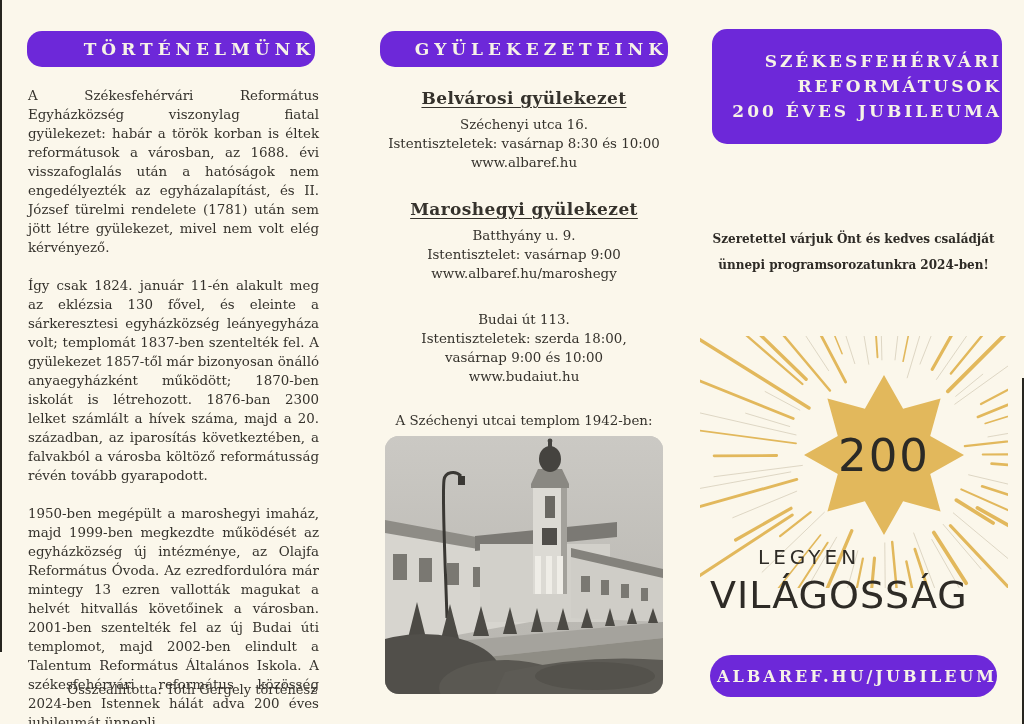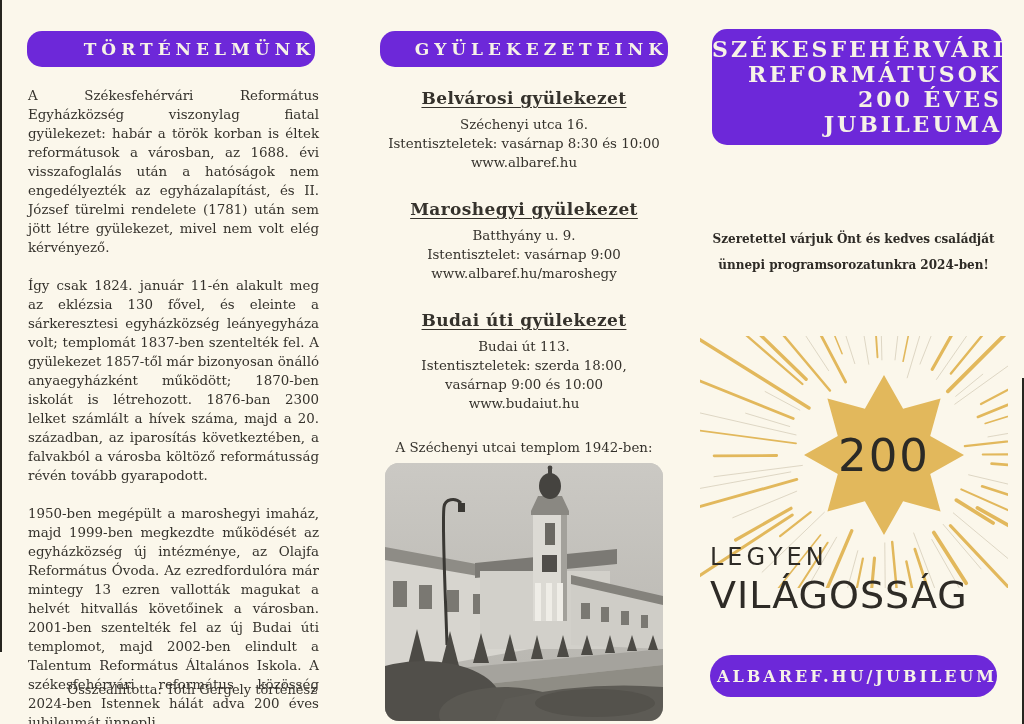--- a/index.html
+++ b/index.html
@@ -38,37 +38,37 @@
   }
   .cong-lines{font-size:13.4px;line-height:19px;margin:0 0 27px 0;}
   .photo-caption{font-size:13.4px;margin:5px 0 8px 0;}
   .photo-frame{
     width:278px;height:258px;margin:0 auto;border-radius:14px;overflow:hidden;
     background:#c6c4bf;
   }
 
   
   .pill-title{
-    position:absolute;left:29px;top:29px;width:290px;padding:8px 0;
-    font-size:22px;letter-spacing:3px;line-height:25px;font-weight:bold;
+    position:absolute;left:29px;top:29px;width:290px;padding:20px 0;
+    font-size:17px;letter-spacing:3px;line-height:25px;font-weight:bold;
   }
   .greeting{
     position:absolute;top:166px;left:0;width:100%;text-align:center;
     font-size:21px;font-weight:bold;color:#2E2B26;
   }
   .invitation{
     position:absolute;top:202px;left:16px;width:309px;text-align:center;
     font-size:12px;font-weight:bold;line-height:26px;color:#2E2B26;margin-top:24px;
   }
   #rays-svg{position:absolute;left:17px;top:336px;}
   .slogan{
     position:absolute;left:27px;top:541px;
     font-family:"DejaVu Sans",sans-serif;color:#2E2B26;
   }
-  .slogan-line1{font-size:24px;letter-spacing:4px;line-height:32px;}
+  .slogan-line1{font-size:20px;letter-spacing:4px;line-height:32px;margin-left:48px;}
   .slogan-line2{font-size:38px;letter-spacing:1px;line-height:44px;}
   .pill-footer{
     position:absolute;left:27px;top:655px;width:287px;height:42px;
     line-height:43px;font-size:16px;letter-spacing:3px;font-weight:bold;
     border-radius:21px;
   }
   
   .edge-left{position:absolute;left:0;top:0;width:2px;height:652px;background:#26251F;}
   .edge-right{position:absolute;left:1022px;top:378px;width:2px;height:346px;background:#26251F;}
 </style>
@@ -107,21 +107,20 @@
       <div>
         <h3 class="cong-name">Maroshegyi gyülekezet</h3>
         <div class="cong-lines">
           <div>Batthyány u. 9.</div>
           <div>Istentisztelet: vasárnap 9:00</div>
           <div>www.albaref.hu/maroshegy</div>
         </div>
       </div>
 
       <div>
-        <h3 class="cong-name">Budai úti gyülekezet</h3>
         <div class="cong-lines">
           <div>Budai út 113.</div>
           <div>Istentiszteletek: szerda 18:00,</div>
           <div>vasárnap 9:00 és 10:00</div>
           <div>www.budaiut.hu</div>
         </div>
       </div>
 
       <div class="photo-caption">A Széchenyi utcai templom 1942-ben:</div>
 

